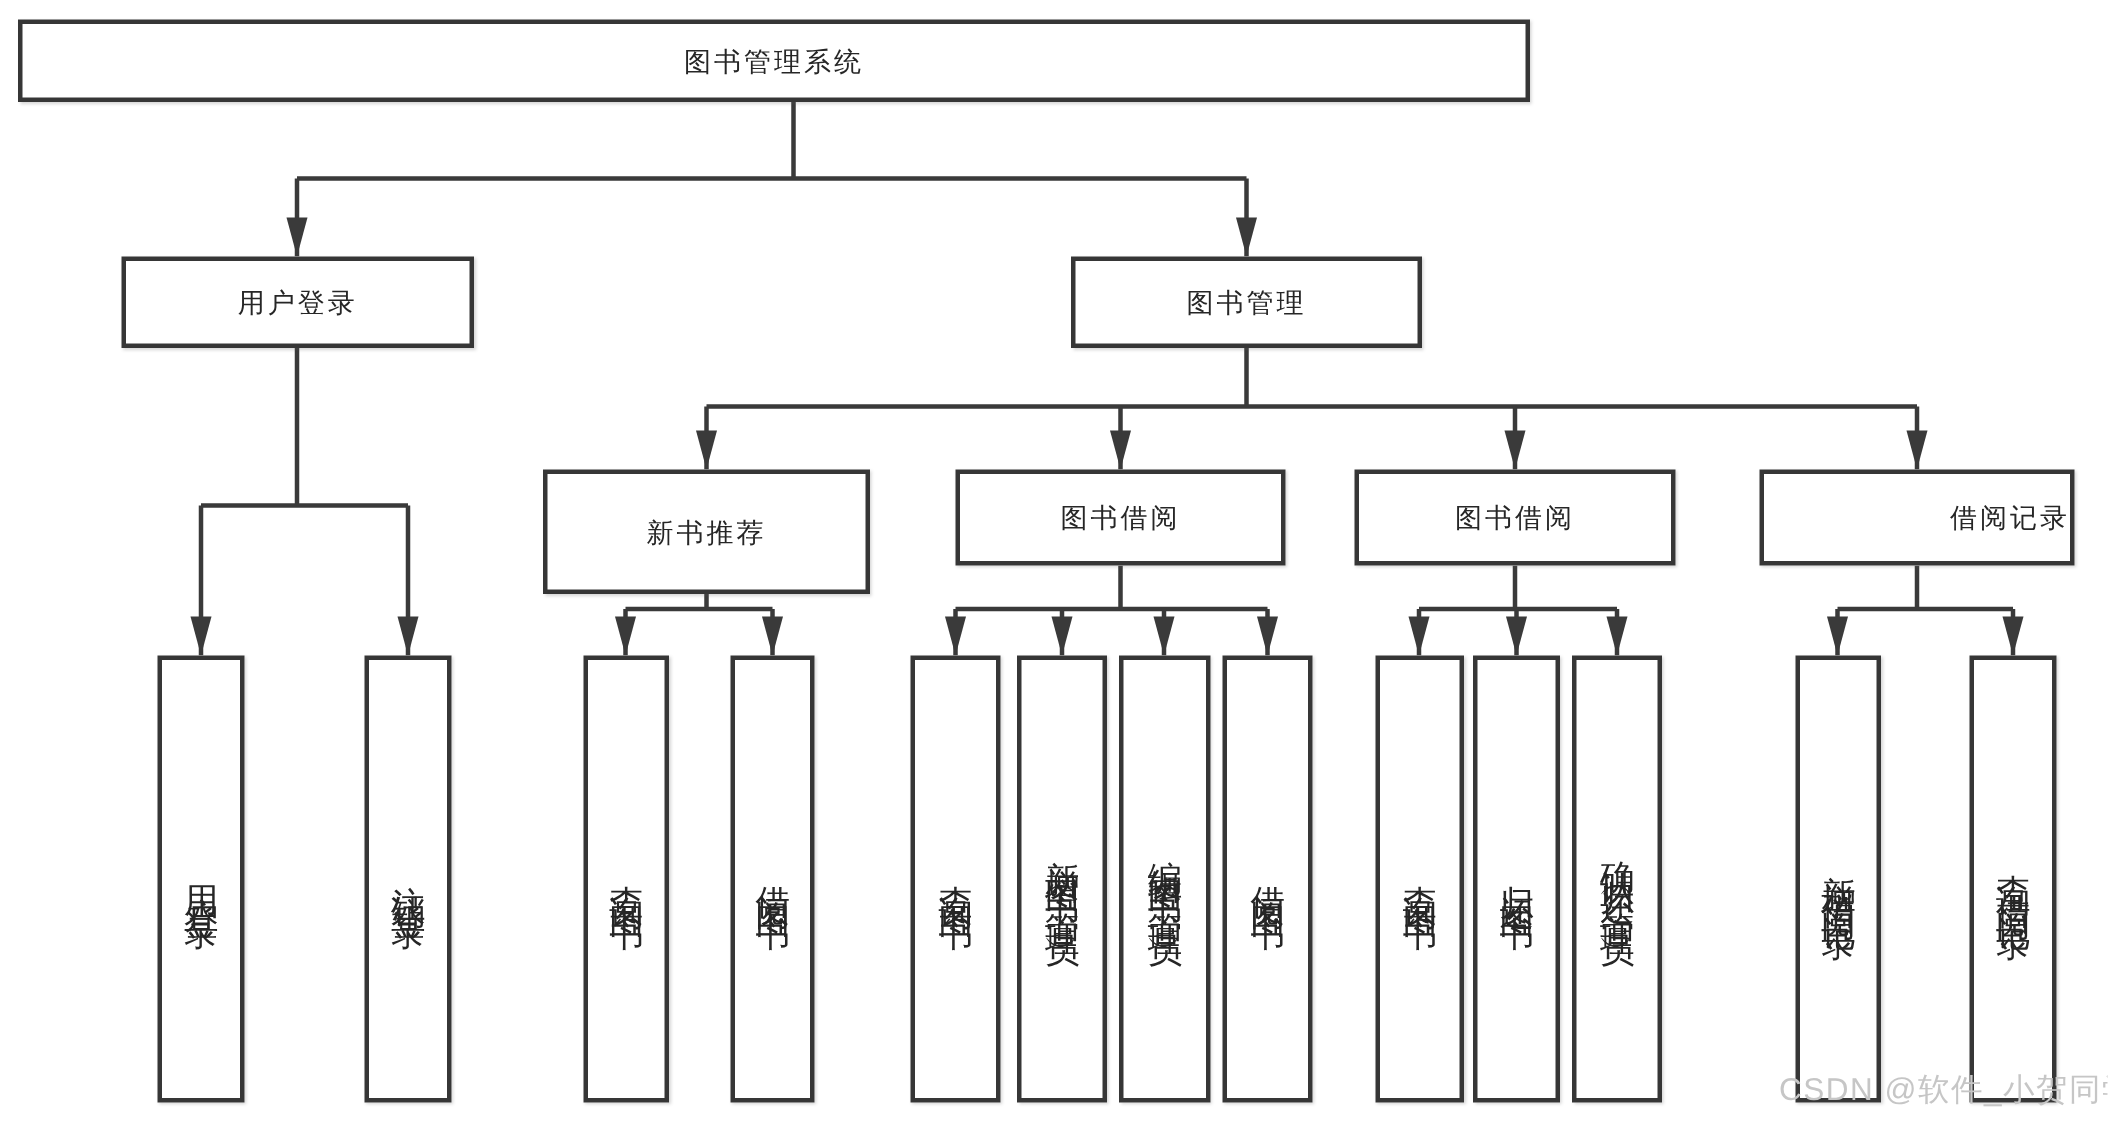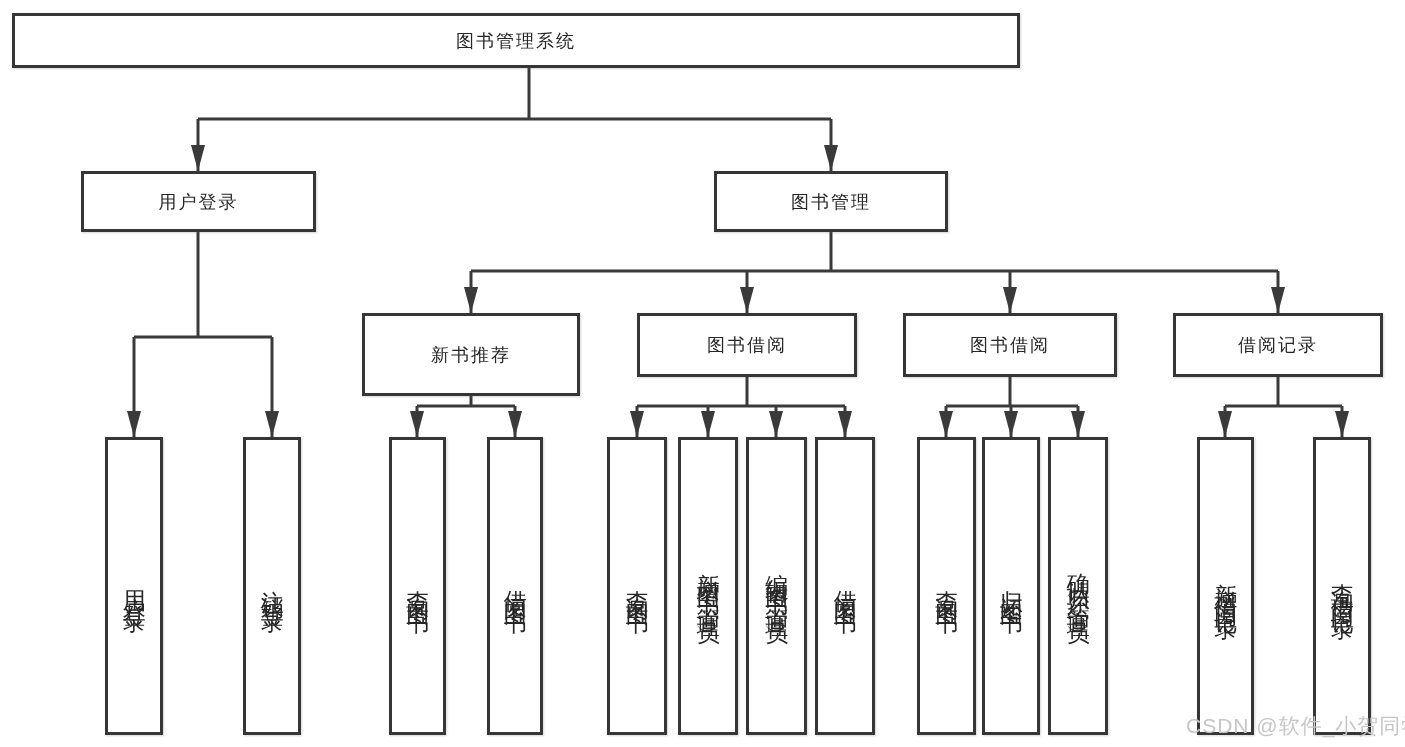--- a/index.html
+++ b/index.html
@@ -119,21 +119,21 @@
 
   <div class="box hbox" style="left:362px;top:313px;width:218px;height:83px;">
     <span>新书推荐</span>
   </div>
   <div class="box hbox" style="left:637px;top:313px;width:220px;height:64px;">
     <span>图书借阅</span>
   </div>
   <div class="box hbox" style="left:903px;top:313px;width:214px;height:64px;">
     <span>图书借阅</span>
   </div>
-  <div class="box hbox" style="left:1173px;top:313px;width:210px;height:64px;">
+  <div class="box hbox" style="left:1173px;top:313px;width:210px;height:64px;justify-content:flex-end;">
     <span>借阅记录</span>
   </div>
 
   <div class="box vbox" style="left:105px;top:437px;width:58px;height:298px;">
     <span>用户登录</span>
   </div>
   <div class="box vbox" style="left:243px;top:437px;width:58px;height:298px;">
     <span>注销登录</span>
   </div>
   <div class="box vbox" style="left:389px;top:437px;width:57px;height:298px;">

